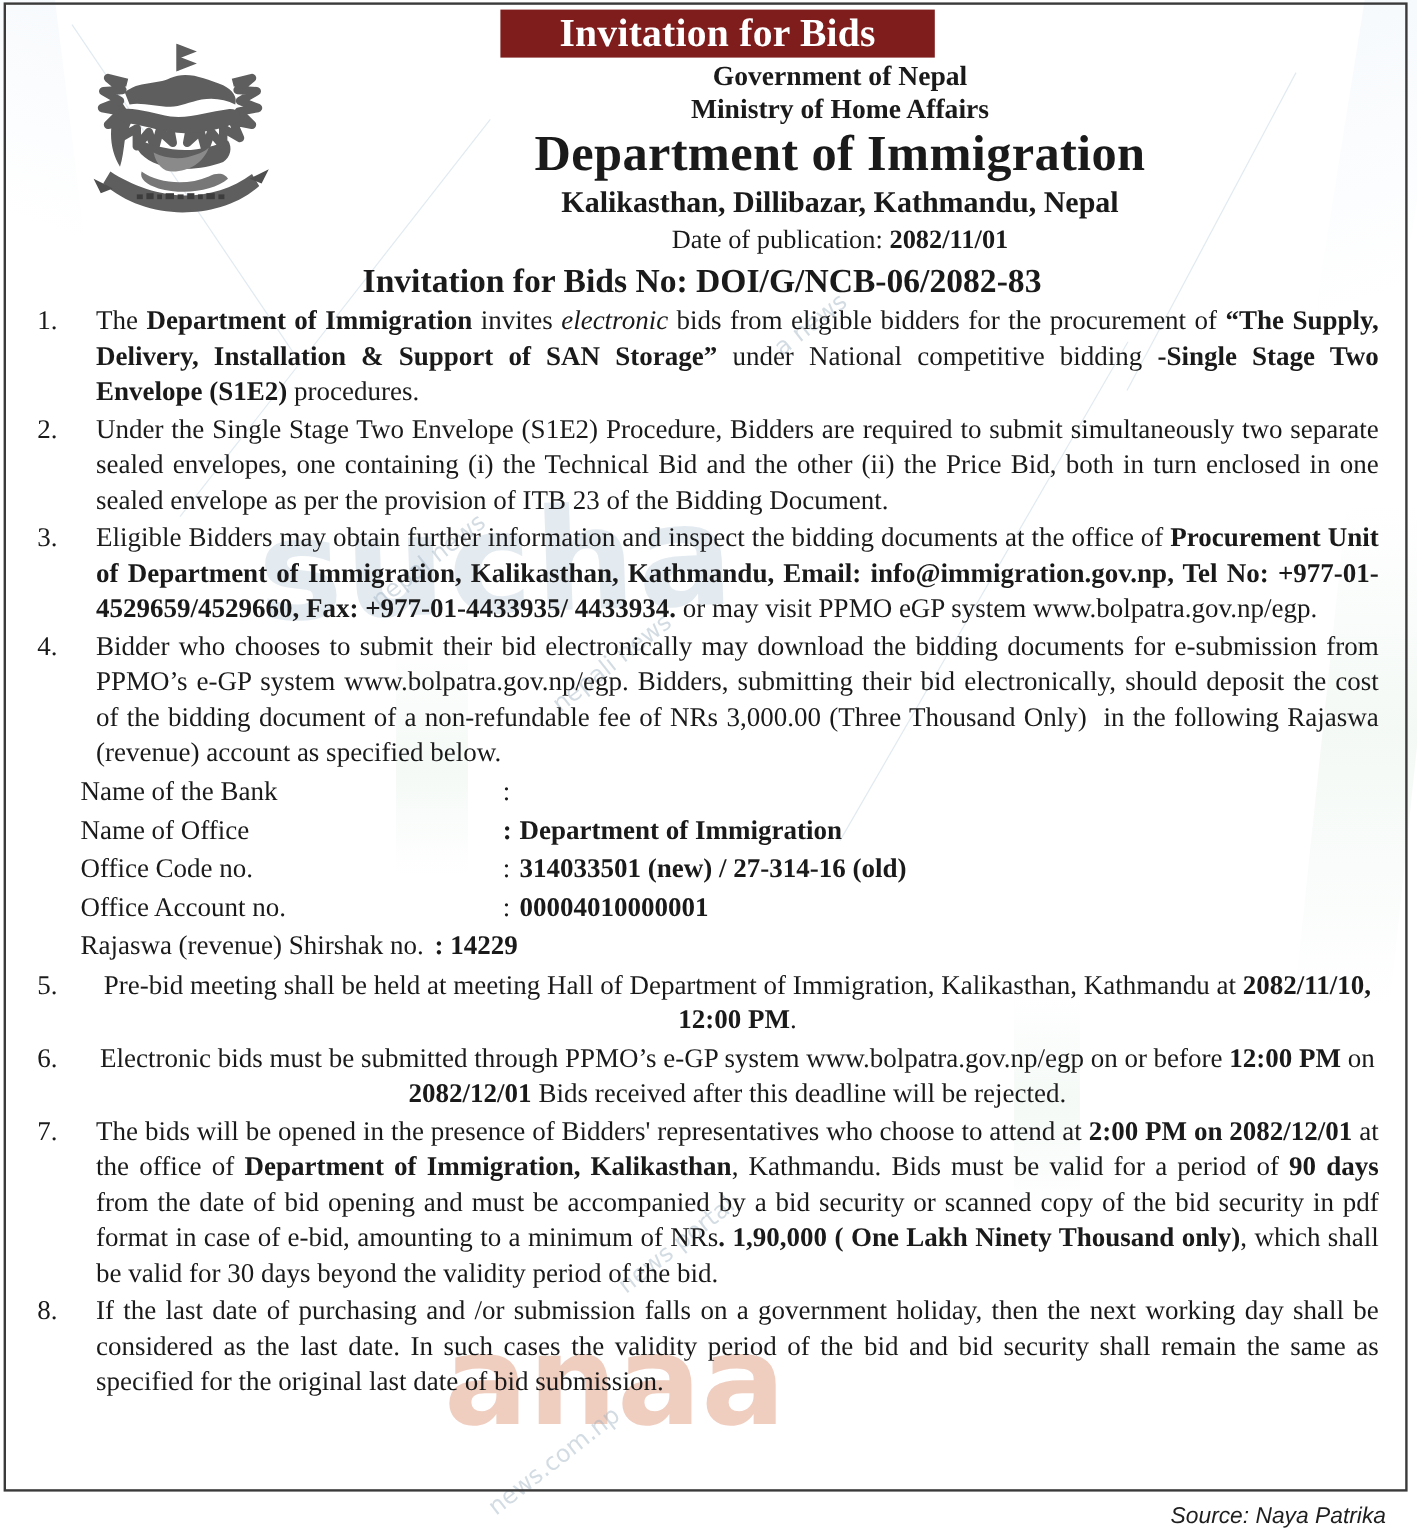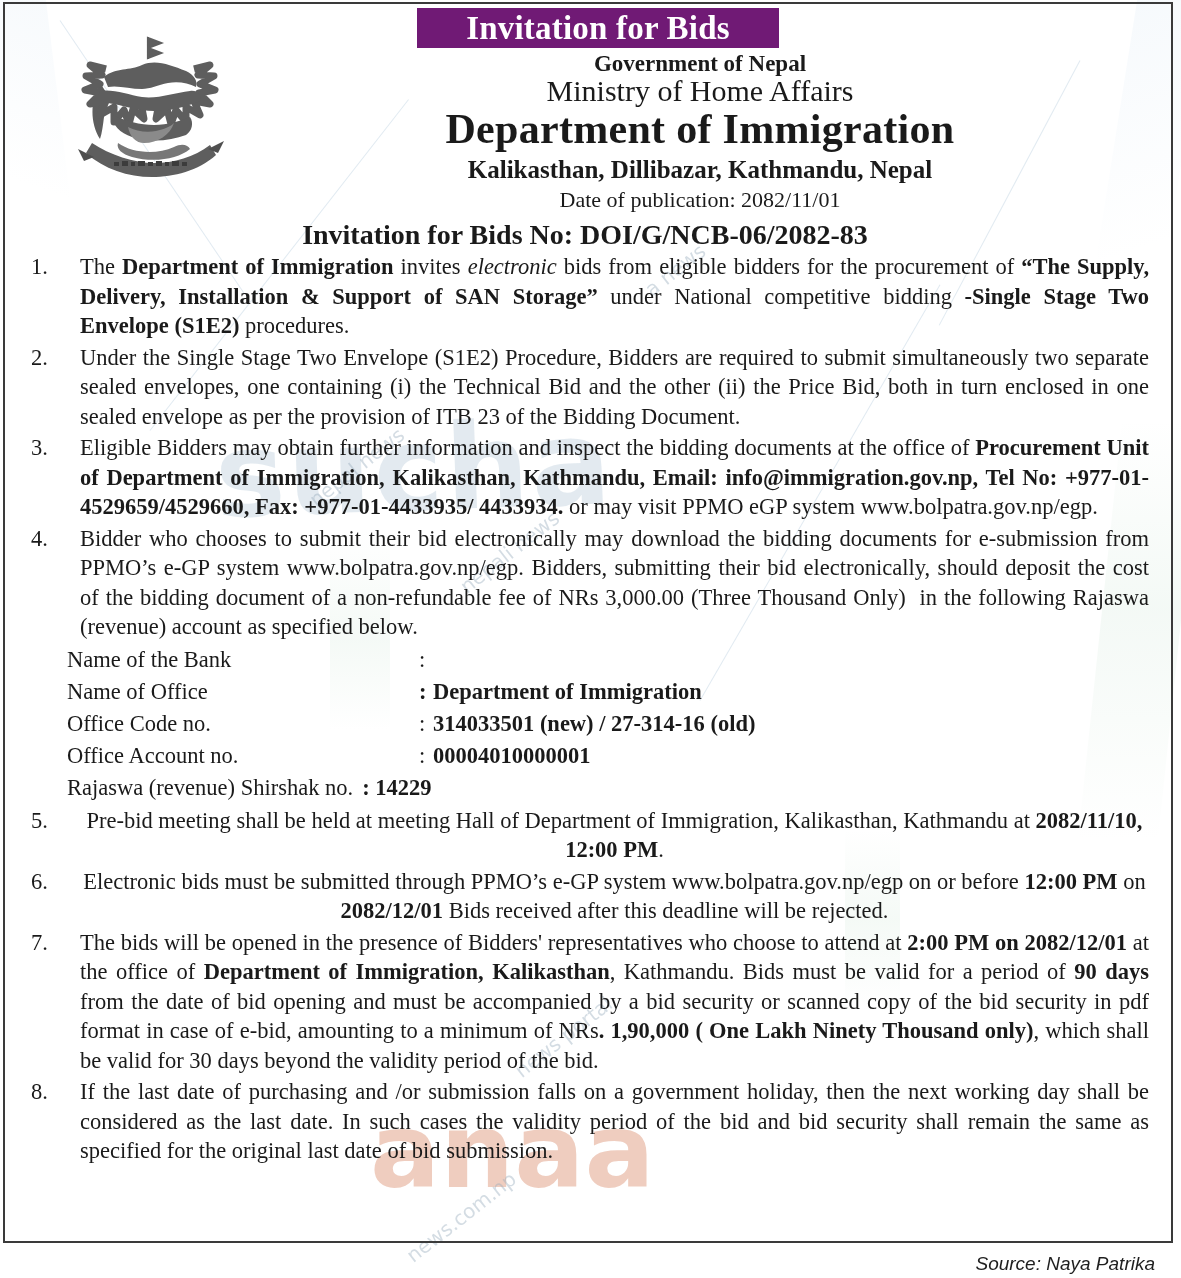--- a/index.html
+++ b/index.html
@@ -123,61 +123,61 @@
     top: 27px;
     width: 160px;
     height: 155px;
   }
   .title-banner {
     position: absolute;
     left: 412px;
     top: 4px;
     width: 362px;
     height: 40px;
-    background: #701a75;
+    background: #7f1d1d;
     color: #ffffff;
     text-align: center;
     font-size: 33px;
     font-weight: bold;
     line-height: 40px;
     letter-spacing: 0.2px;
   }
   .hdr-lines {
     position: absolute;
     left: 230px;
     top: 46px;
     width: 930px;
     text-align: center;
   }
   .hdr-gov {
     font-size: 23px;
     font-weight: bold;
     line-height: 27px;
   }
   .hdr-min {
-    font-size: 30px;
-    font-weight: normal;
+    font-size: 23px;
+    font-weight: bold;
     line-height: 28px;
   }
   .hdr-dept {
     font-size: 42px;
     font-weight: bold;
     line-height: 49px;
     letter-spacing: 0.3px;
   }
   .hdr-addr {
     font-size: 25px;
     font-weight: bold;
     line-height: 31px;
   }
   .hdr-date {
     font-size: 22px;
     line-height: 30px;
   }
-  .hdr-date b { font-weight: normal; }
+  .hdr-date b { font-weight: bold; }
   .hdr-ifb {
     font-size: 28px;
     font-weight: bold;
     line-height: 36px;
     margin-top: 2px;
     text-align: center;
     width: 1160px;
     margin-left: -230px;
   }
 

